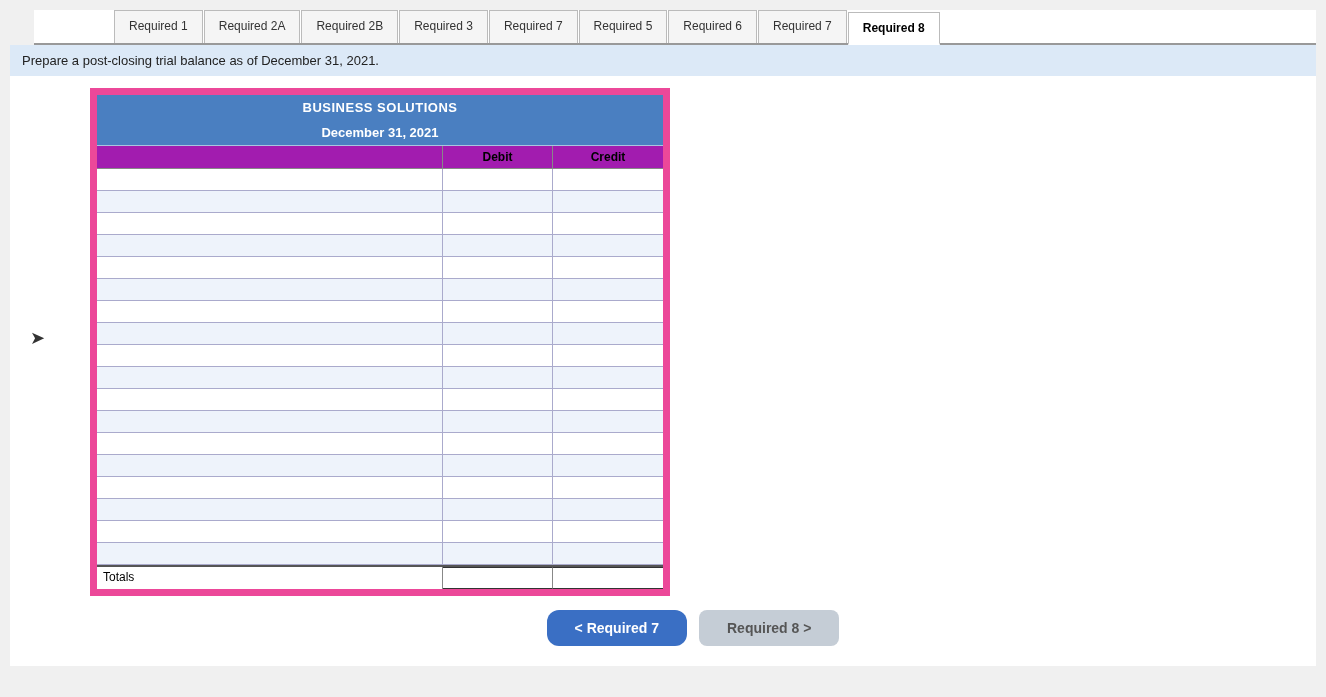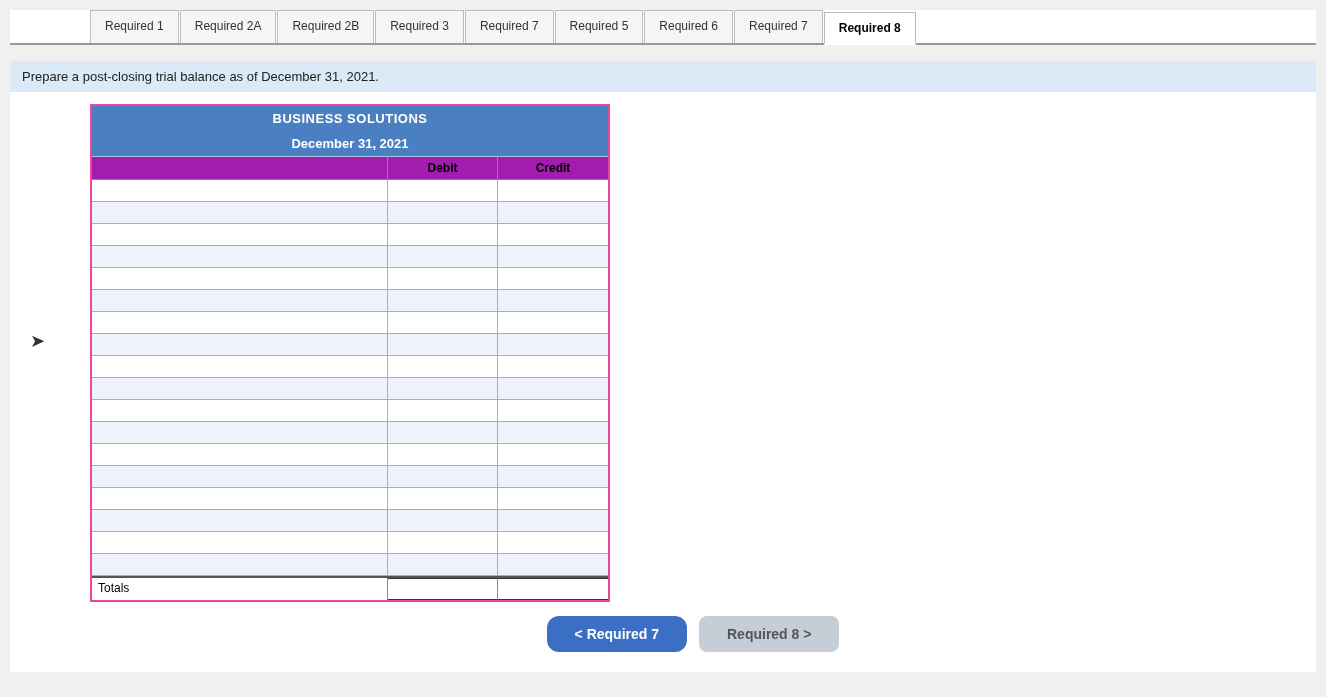--- a/index.html
+++ b/index.html
@@ -10,20 +10,21 @@
       padding: 10px;
     }
 
     
     .tabs-row {
       display: flex;
       flex-direction: row;
       border-bottom: 2px solid #999;
       background: #fff;
       padding-left: 80px;
+      margin-left: 24px;
     }
 
     .tab {
       padding: 8px 14px;
       border: 1px solid #bbb;
       border-bottom: none;
       background: #f5f5f5;
       cursor: pointer;
       font-size: 12px;
       color: #333;
@@ -40,33 +41,33 @@
       bottom: -2px;
       text-align: center;
     }
 
     
     .instruction-bar {
       background: #dce9f7;
       padding: 8px 12px;
       font-size: 13px;
       color: #222;
-      margin-top: 16px;
+      margin-top: 0;
     }
 
     
     .content-area {
       padding: 12px 20px 20px 80px;
       background: #fff;
     }
 
     
     .table-wrapper {
-      width: 520px;
-      border: 2px solid #ec4899;
+      width: 580px;
+      border: 7px solid #ec4899;
     }
 
     
     .table-header-blue {
       background: #4a7fc1;
       color: #fff;
       text-align: center;
       padding: 5px;
       font-size: 13px;
       font-weight: bold;

